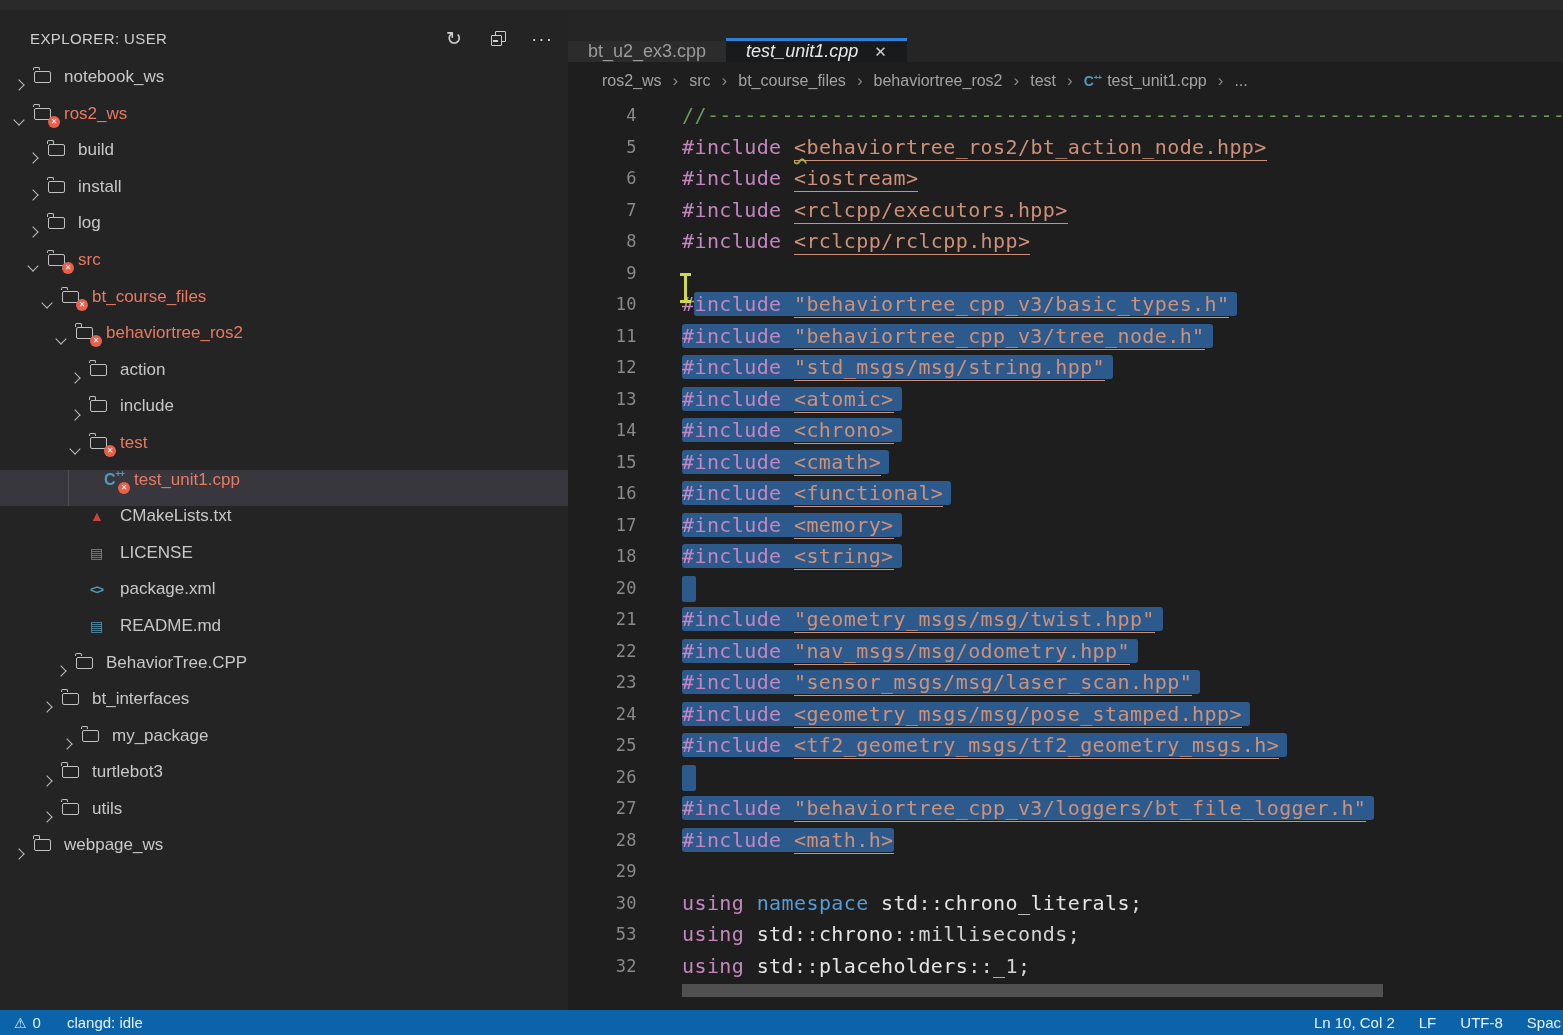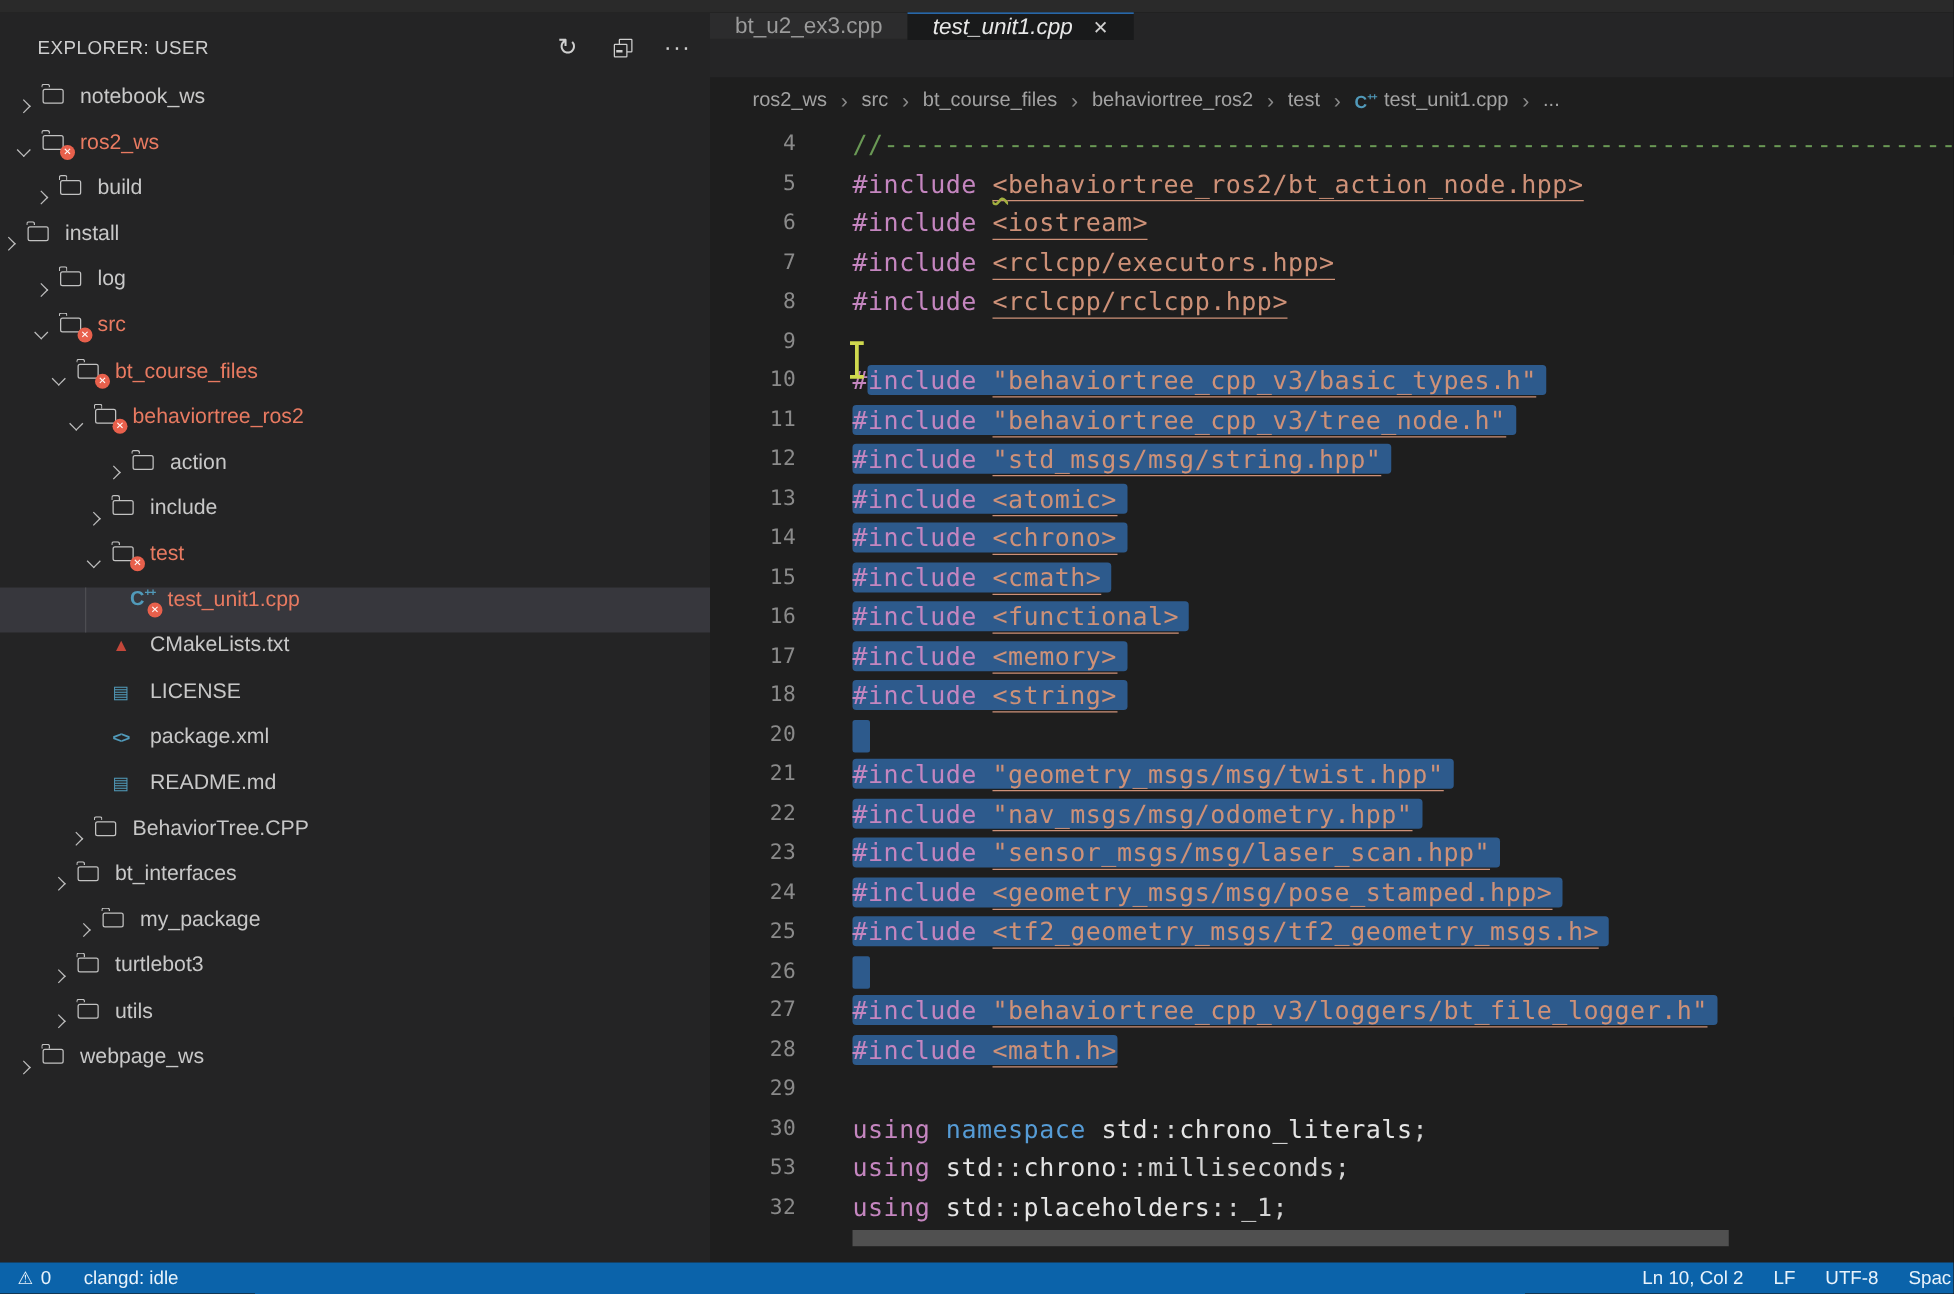--- a/index.html
+++ b/index.html
@@ -32,21 +32,21 @@
   .cppico{color:#519aba;font-weight:bold;font-size:16px;line-height:1;display:flex;align-items:flex-start;}
   .cppico .pl2{font-size:9px;margin-top:-2px;letter-spacing:-1px;}
   .cmakeico{color:#c4473a;font-size:14px;line-height:1;}
   .bookico{color:#519aba;font-size:14px;line-height:1;}
   .xmlico{color:#519aba;font-size:13px;font-weight:bold;letter-spacing:-1px;line-height:1;}
   .badge{position:absolute;right:-2px;bottom:-4px;width:12px;height:12px;border-radius:50%;background:#e8604c;color:#fff;font-size:8px;line-height:12px;text-align:center;font-weight:bold;}
   .tlabel{color:#c8c8c8;}
   .tlabel.err{color:#e87a61;}
   
   .editor{position:absolute;left:568px;top:10px;right:0;height:1000px;background:#1e1e1e;overflow:hidden;}
-  .tabbar{height:52px;background:#252526;display:flex;align-items:flex-start;}
+  .tabbar{height:52px;background:#252526;display:flex;align-items:flex-end;}
   .tab{display:flex;align-items:center;padding:0 20px;font-size:18px;box-sizing:border-box;cursor:pointer;}
   .tab.inactive{background:#2c2c2d;color:#9b9b9b;}
   .tab.active{background:#191a1b;color:#e8e8e8;font-style:italic;border-top:3px solid #2e81d8;margin-top:-2px;}
   .tab .close{margin-left:16px;font-size:15px;color:#cfcfcf;font-style:normal;cursor:pointer;}
   .breadcrumb{height:38px;display:flex;align-items:center;padding-left:34px;font-size:16px;color:#a3a3a3;background:#1e1e1e;white-space:nowrap;}
   .breadcrumb .bsep{margin:0 11px;color:#8a8a8a;font-size:17px;}
   .breadcrumb .bitem{cursor:pointer;}
   .breadcrumb .bcpp{color:#519aba;font-weight:bold;font-size:14px;margin-right:6px;}
   .breadcrumb .bcpp .pl2{font-size:8px;vertical-align:super;letter-spacing:-1px;}
   
@@ -118,21 +118,21 @@
         </div>
         <div class="trow" style="padding-left: 26px;">
           <span class="chev">
             <i class="right"></i>
           </span>
           <span class="ico">
             <span class="fold"></span>
           </span>
           <span class="tlabel">build</span>
         </div>
-        <div class="trow" style="">
+        <div class="trow" style="padding-left: 26px;">
           <span class="chev">
             <i class="right"></i>
           </span>
           <span class="ico">
             <span class="fold"></span>
           </span>
           <span class="tlabel">install</span>
         </div>
         <div class="trow" style="padding-left: 26px;">
           <span class="chev">
@@ -166,21 +166,21 @@
         <div class="trow" style="padding-left: 54px;">
           <span class="chev">
             <i class="down"></i>
           </span>
           <span class="ico">
             <span class="fold"></span>
             <span class="badge">✕</span>
           </span>
           <span class="tlabel err">behaviortree_ros2</span>
         </div>
-        <div class="trow" style="padding-left: 68px; margin-left: 16px;">
+        <div class="trow" style="padding-left: 68px;">
           <span class="chev">
             <i class="right"></i>
           </span>
           <span class="ico">
             <span class="fold"></span>
           </span>
           <span class="tlabel">action</span>
         </div>
         <div class="trow" style="padding-left: 68px;">
           <span class="chev">

